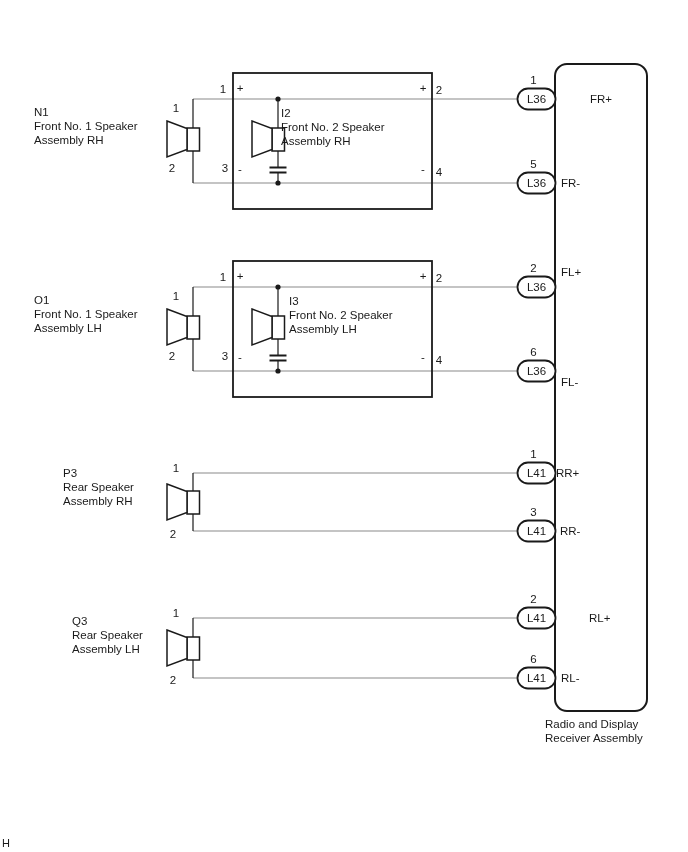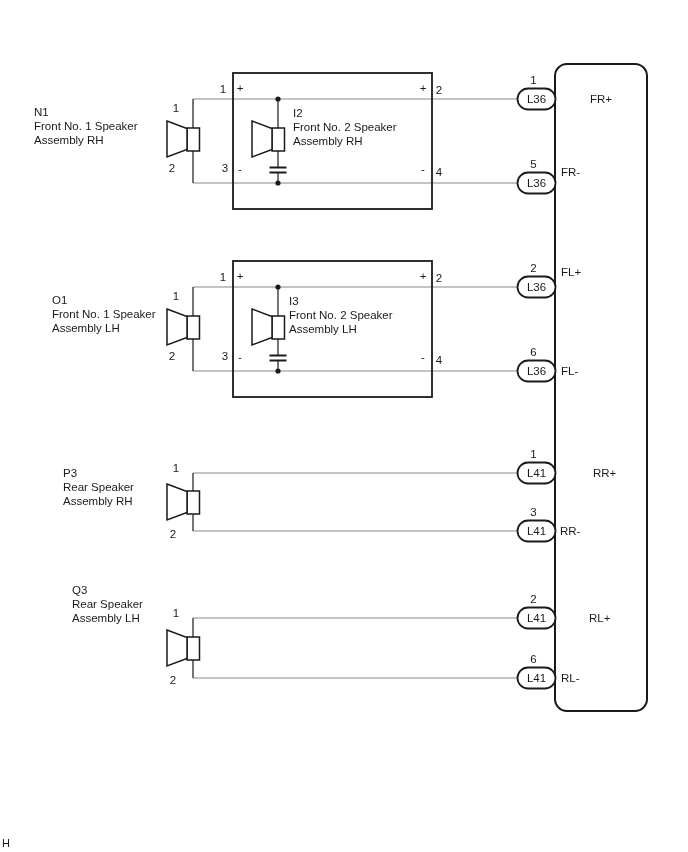--- a/index.html
+++ b/index.html
@@ -100,37 +100,37 @@
     <div class="t c" style="left:172px;top:168px">2</div>
 
     <div class="t c" style="left:223px;top:89px">1</div>
     <div class="t c" style="left:225px;top:168px">3</div>
     <div class="t c" style="left:439px;top:90px">2</div>
     <div class="t c" style="left:439px;top:172px">4</div>
     <div class="t c" style="left:240px;top:88px">+</div>
     <div class="t c" style="left:423px;top:88px">+</div>
     <div class="t c" style="left:240px;top:169px">-</div>
     <div class="t c" style="left:423px;top:169px">-</div>
-    <div class="t" style="left:293px;top:106px">
+    <div class="t" style="left:281px;top:106px">
       <div>I2</div>
       <div>Front No. 2 Speaker</div>
       <div>Assembly RH</div>
     </div>
 
     <div class="t c" style="left:533.5px;top:80px">1</div>
     <div class="t c" style="left:536.5px;top:99px">L36</div>
     <div class="t vc" style="left:590px;top:99px">FR+</div>
     <div class="t c" style="left:533.5px;top:164px">5</div>
     <div class="t c" style="left:536.5px;top:183px">L36</div>
-    <div class="t vc" style="left:561px;top:172px">FR-</div>
-  </div>
-
-  
-  <div class="grp">
-    <div class="t" style="left:52px;top:293px">
+    <div class="t vc" style="left:561px;top:183px">FR-</div>
+  </div>
+
+  
+  <div class="grp">
+    <div class="t" style="left:34px;top:293px">
       <div>O1</div>
       <div>Front No. 1 Speaker</div>
       <div>Assembly LH</div>
     </div>
     <div class="t c" style="left:176px;top:296px">1</div>
     <div class="t c" style="left:172px;top:356px">2</div>
 
     <div class="t c" style="left:223px;top:277px">1</div>
     <div class="t c" style="left:225px;top:356px">3</div>
     <div class="t c" style="left:439px;top:278px">2</div>
@@ -143,55 +143,59 @@
       <div>I3</div>
       <div>Front No. 2 Speaker</div>
       <div>Assembly LH</div>
     </div>
 
     <div class="t c" style="left:533.5px;top:268px">2</div>
     <div class="t c" style="left:536.5px;top:287px">L36</div>
     <div class="t vc" style="left:561px;top:272px">FL+</div>
     <div class="t c" style="left:533.5px;top:352px">6</div>
     <div class="t c" style="left:536.5px;top:371px">L36</div>
-    <div class="t vc" style="left:561px;top:371px">FL-</div>
+    <div class="t vc" style="left:561px;top:382px">FL-</div>
   </div>
 
   
   <div class="grp">
     <div class="t" style="left:63px;top:466px">
       <div>P3</div>
       <div>Rear Speaker</div>
       <div>Assembly RH</div>
     </div>
     <div class="t c" style="left:176px;top:468px">1</div>
     <div class="t c" style="left:173px;top:534px">2</div>
 
     <div class="t c" style="left:533.5px;top:454px">1</div>
     <div class="t c" style="left:536.5px;top:473px">L41</div>
-    <div class="t vc" style="left:593px;top:473px">RR+</div>
+    <div class="t vc" style="left:556px;top:473px">RR+</div>
     <div class="t c" style="left:533.5px;top:512px">3</div>
     <div class="t c" style="left:536.5px;top:531px">L41</div>
     <div class="t vc" style="left:560px;top:531px">RR-</div>
   </div>
 
   
   <div class="grp">
-    <div class="t" style="left:72px;top:583px">
+    <div class="t" style="left:72px;top:614px">
       <div>Q3</div>
       <div>Rear Speaker</div>
       <div>Assembly LH</div>
     </div>
     <div class="t c" style="left:176px;top:613px">1</div>
     <div class="t c" style="left:173px;top:680px">2</div>
 
     <div class="t c" style="left:533.5px;top:599px">2</div>
     <div class="t c" style="left:536.5px;top:618px">L41</div>
     <div class="t vc" style="left:589px;top:618px">RL+</div>
     <div class="t c" style="left:533.5px;top:659px">6</div>
     <div class="t c" style="left:536.5px;top:678px">L41</div>
     <div class="t vc" style="left:561px;top:678px">RL-</div>
   </div>
 
   
+  <div class="t" style="left:545px;top:717px">
+    <div>Radio and Display</div>
+    <div>Receiver Assembly</div>
+  </div>
   <div class="t" style="left:2px;top:836px;font-size:11px">H</div>
 
 </div>
 
 </body></html>

